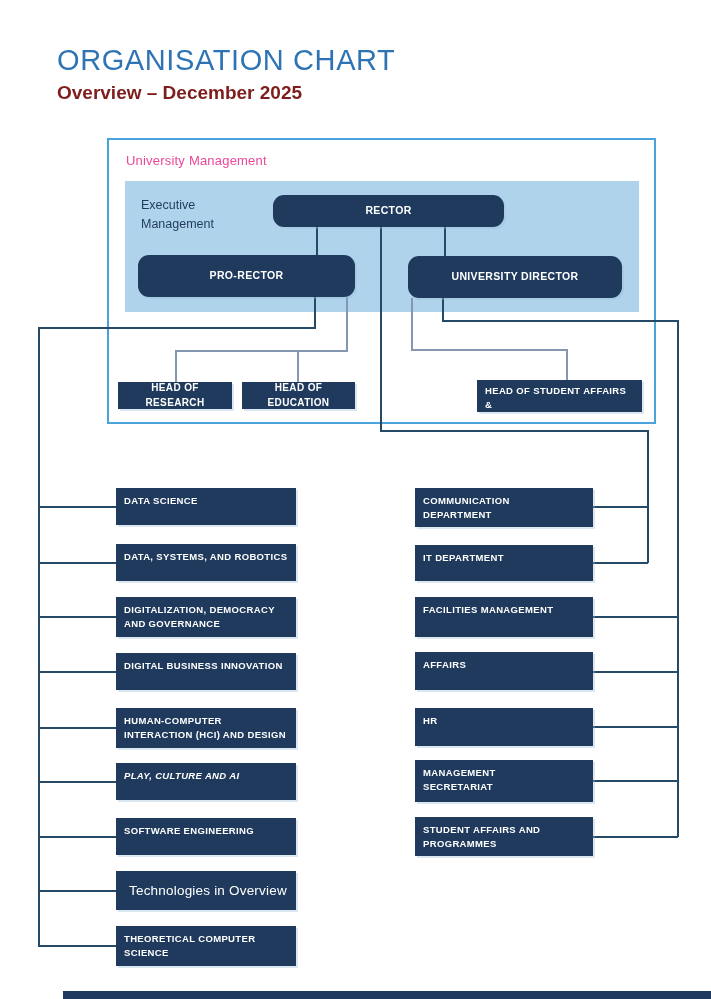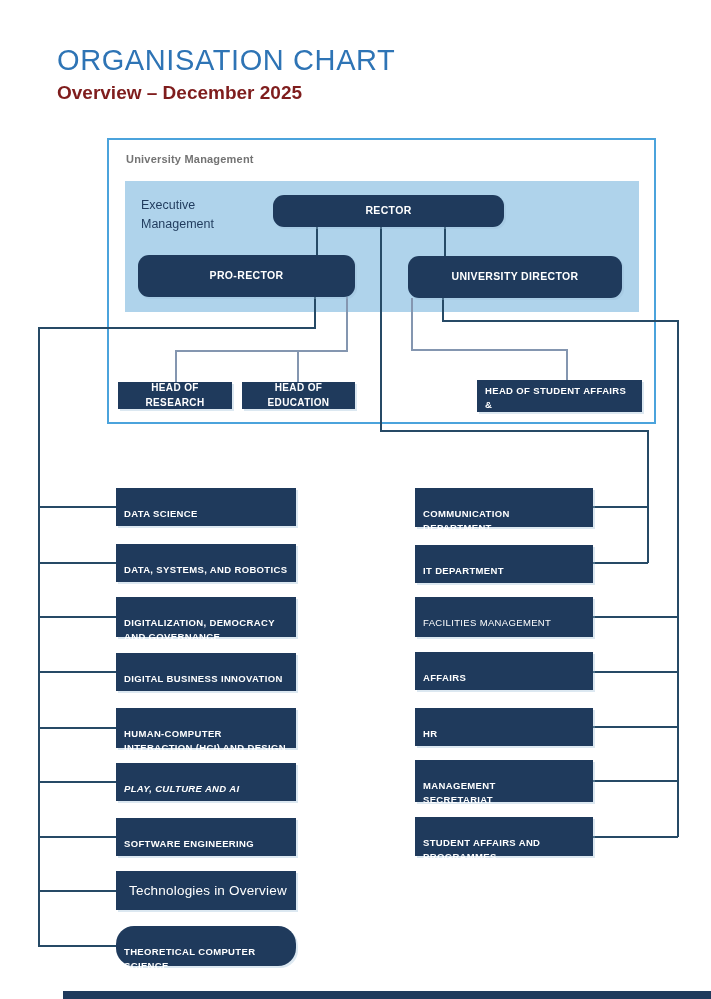--- a/index.html
+++ b/index.html
@@ -5,45 +5,45 @@
   html,body{margin:0;padding:0;background:#fff;}
   .canvas{position:relative;width:711px;height:999px;background:#ffffff;overflow:hidden;
           font-family:"Liberation Sans",sans-serif;}
 
   
   .t1{font-size:29px;color:#2E74B5;letter-spacing:.6px;font-weight:400;}
   .t2{font-size:19px;color:#7f1d1d;font-weight:700;margin-top:5px;}
 
   
   .frame{position:absolute;border:2px solid #4BA3DC;box-sizing:border-box;background:transparent;}
-  .frame-label{position:absolute;left:17px;top:13px;font-size:11px;font-weight:700;
-               color:#737373;letter-spacing:.2px;}
+  .frame-label{position:absolute;left:17px;top:13px;font-size:13px;font-weight:400;
+               color:#ec4899;letter-spacing:.2px;}
   .panel{position:absolute;background:#AFD3EB;}
   .panel-label{position:absolute;left:16px;top:15px;font-size:12.5px;color:#1F3A5C;
                white-space:pre-line;line-height:1.5;}
 
   
   .ln{position:absolute;background:#264A66;display:block;}
   .ln.v{width:1.5px;}
   .ln.h{height:1.5px;}
   .lg{position:absolute;background:#8496B0;display:block;}
   .lg.v{width:2px;}
   .lg.h{height:2px;}
 
   
   .node{position:absolute;background:#1F3A5C;color:#fff;font-size:9.5px;font-weight:600;
-        letter-spacing:.35px;line-height:1.45;padding:19px 8px;box-sizing:border-box;
+        letter-spacing:.35px;line-height:1.45;padding:6px 8px;box-sizing:border-box;
         white-space:pre-line;box-shadow:2px 2px 0 rgba(156,189,214,.35);}
   .node.center{display:flex;align-items:center;justify-content:center;text-align:center;
                padding:0 4px;font-size:10.5px;border-radius:11px;}
   .node.head{display:flex;align-items:center;justify-content:center;text-align:center;
              padding:0 4px;font-size:10px;}
   .node.tip{display:flex;align-items:center;font-size:13.5px;font-weight:400;
             letter-spacing:.2px;padding:0 0 0 13px;}
-  .node.bold{font-weight:400;}
+  .node.bold{font-weight:700;}
   .footer-bar{position:absolute;background:#1F3A5C;}
 </style>
 </head>
 <body>
 
 <div class="canvas">
 
   <div style="position:absolute;left:57px;top:44px;">
     <div class="t1">ORGANISATION CHART</div>
     <div class="t2">Overview – December 2025</div>
@@ -106,21 +106,21 @@
   <div class="node" style="left:116px;top:488px;width:180px;height:37px;">DATA SCIENCE</div>
   <div class="node" style="left:116px;top:544px;width:180px;height:37px;">DATA, SYSTEMS, AND ROBOTICS</div>
   <div class="node" style="left:116px;top:597px;width:180px;height:40px;">DIGITALIZATION, DEMOCRACY
 AND GOVERNANCE</div>
   <div class="node" style="left:116px;top:653px;width:180px;height:37px;">DIGITAL BUSINESS INNOVATION</div>
   <div class="node" style="left:116px;top:708px;width:180px;height:40px;">HUMAN-COMPUTER
 INTERACTION (HCI) AND DESIGN</div>
   <div class="node" style="left:116px;top:763px;width:180px;height:37px;font-style:italic;">PLAY, CULTURE AND AI</div>
   <div class="node" style="left:116px;top:818px;width:180px;height:37px;">SOFTWARE ENGINEERING</div>
   <div class="node tip" style="left:116px;top:871px;width:180px;height:39px;">Technologies in Overview</div>
-  <div class="node" style="left:116px;top:926px;width:180px;height:40px;border-radius:18px;">THEORETICAL COMPUTER
+  <div class="node" style="left:116px;top:926px;width:180px;height:40px;">THEORETICAL COMPUTER
 SCIENCE</div>
 
   <div class="node" style="left:415px;top:488px;width:178px;height:39px;">COMMUNICATION
 DEPARTMENT</div>
   <div class="node" style="left:415px;top:545px;width:178px;height:36px;">IT DEPARTMENT</div>
   <div class="node bold" style="left:415px;top:597px;width:178px;height:40px;">FACILITIES MANAGEMENT</div>
   <div class="node" style="left:415px;top:652px;width:178px;height:38px;">AFFAIRS</div>
   <div class="node" style="left:415px;top:708px;width:178px;height:38px;">HR</div>
   <div class="node" style="left:415px;top:760px;width:178px;height:42px;">MANAGEMENT
 SECRETARIAT</div>

